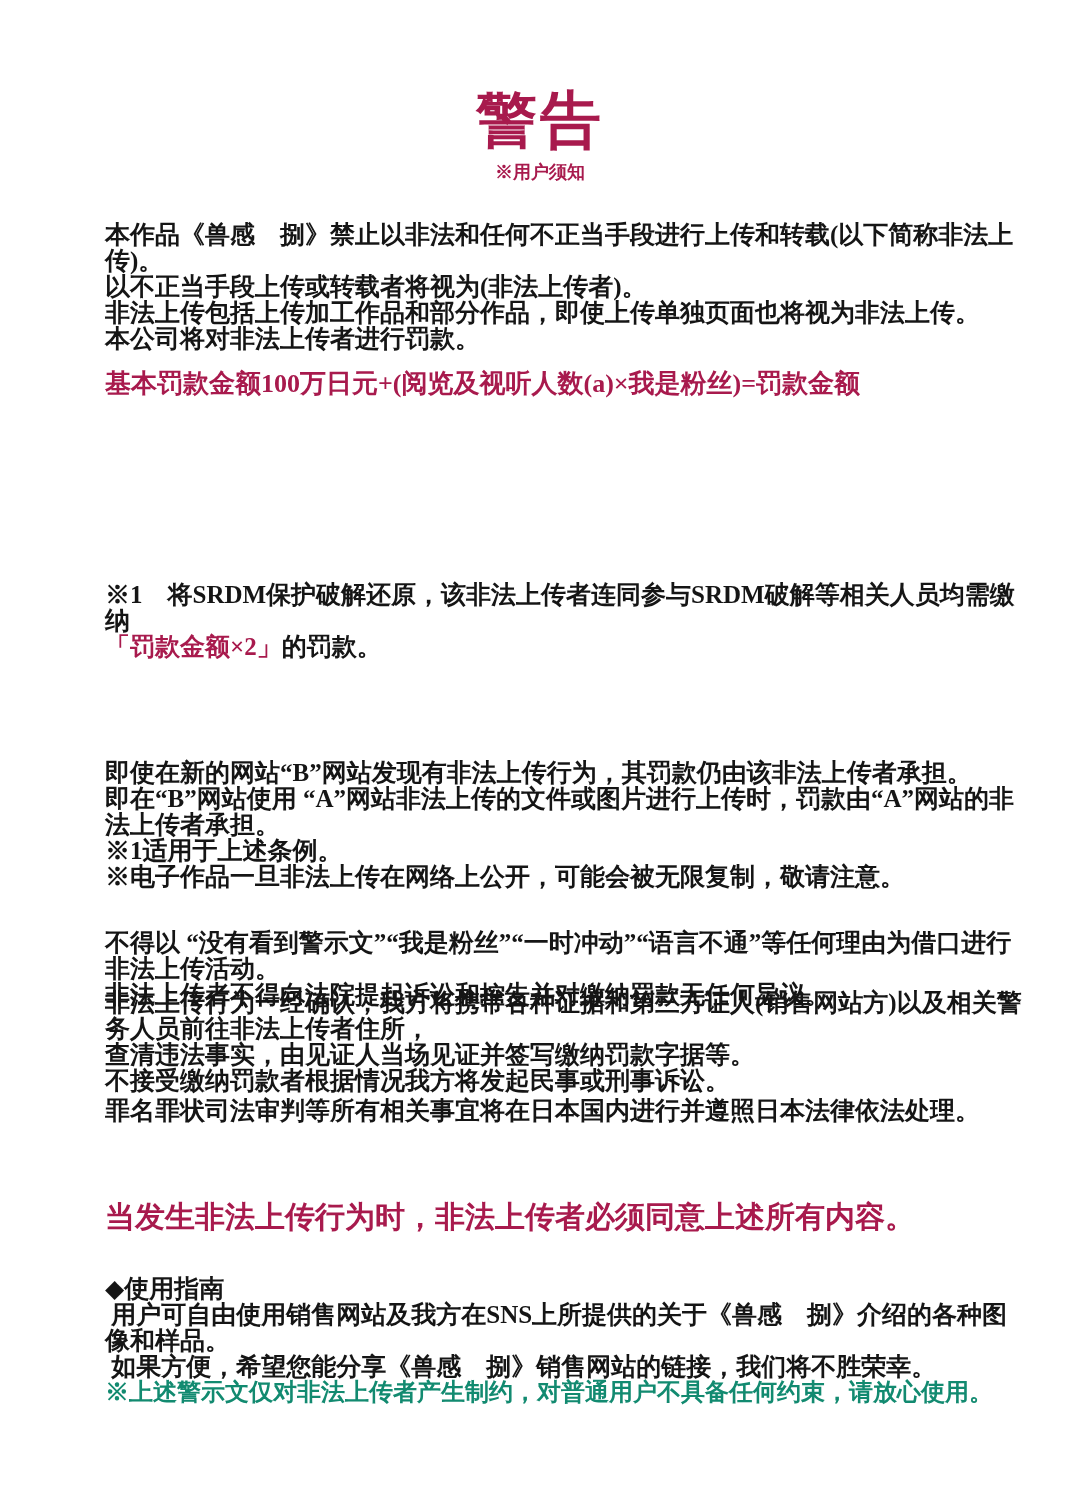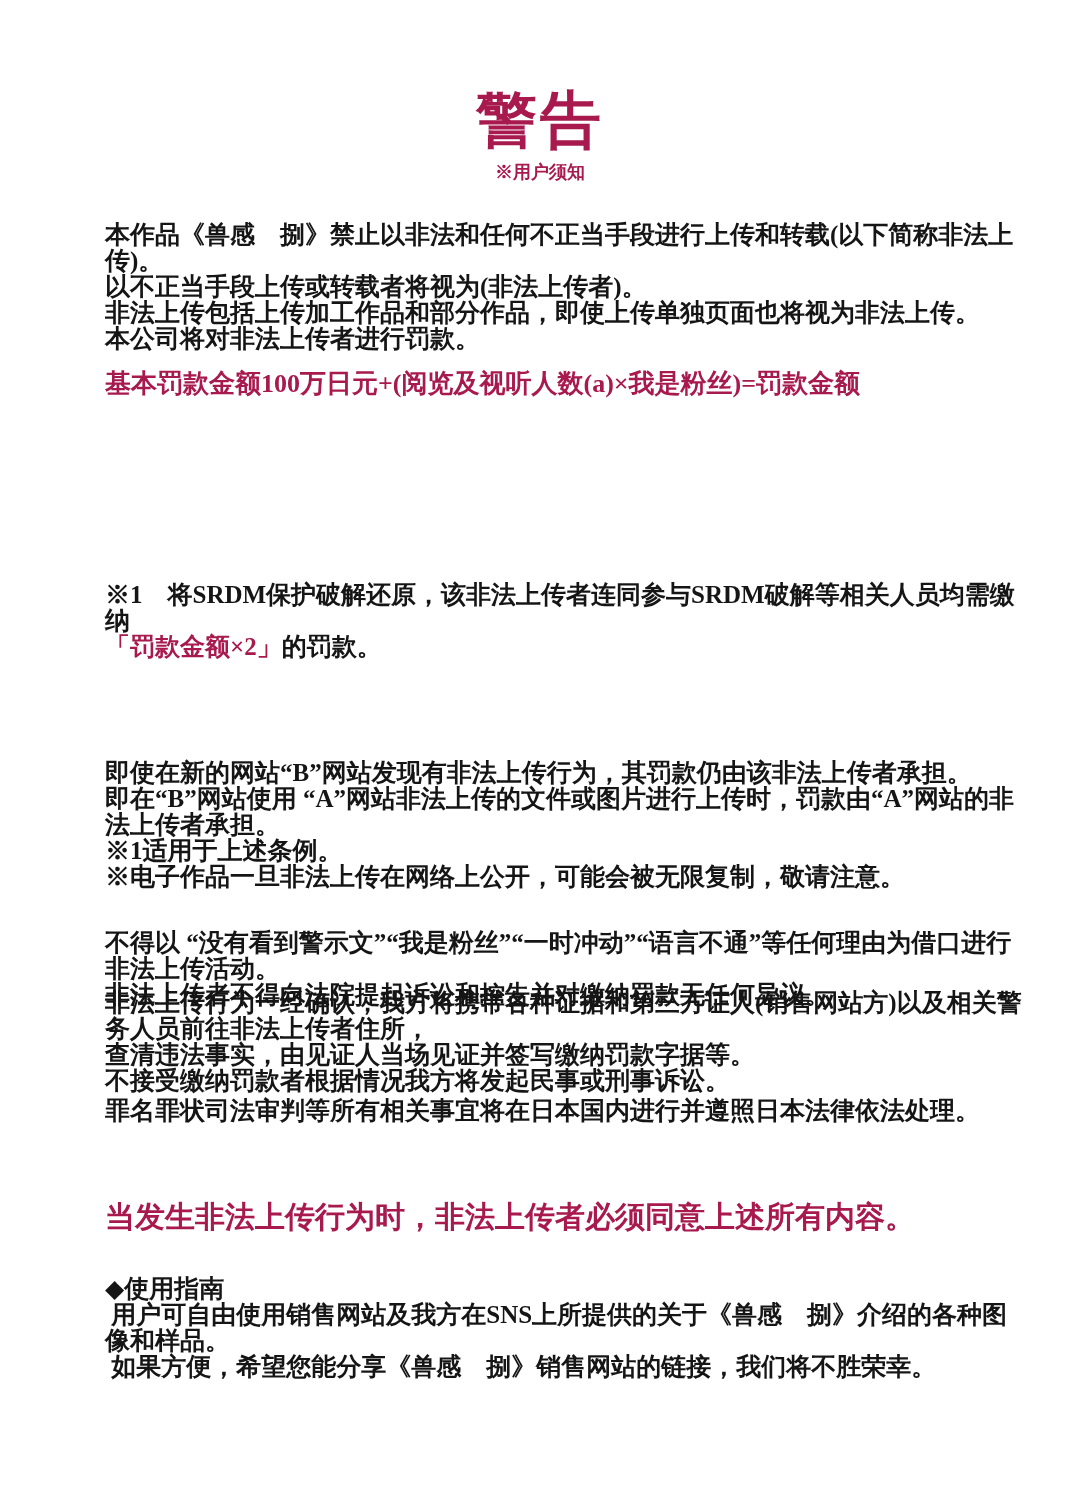--- a/index.html
+++ b/index.html
@@ -106,14 +106,15 @@
 
   <p class="abs left-col body enforcement">非法上传行为一经确认，我方将携带各种证据和第三方证人(销售网站方)以及相关警务人员前往非法上传者住所，
 查清违法事实，由见证人当场见证并签写缴纳罚款字据等。
 不接受缴纳罚款者根据情况我方将发起民事或刑事诉讼。</p>
 
   <h2 class="abs left-col agreement">当发生非法上传行为时，非法上传者必须同意上述所有内容。</h2>
 
   <div class="abs left-col body guide"><span class="block">◆使用指南</span><span> 用户可自由使用销售网站及我方在SNS上所提供的关于《兽感　捌》介绍的各种图像和样品。
  如果方便，希望您能分享《兽感　捌》销售网站的链接，我们将不胜荣幸。</span></div>
 
+  <p class="abs left-col disclaimer green">※上述警示文仅对非法上传者产生制约，对普通用户不具备任何约束，请放心使用。</p>
 
 </div>
 
 </body></html>

